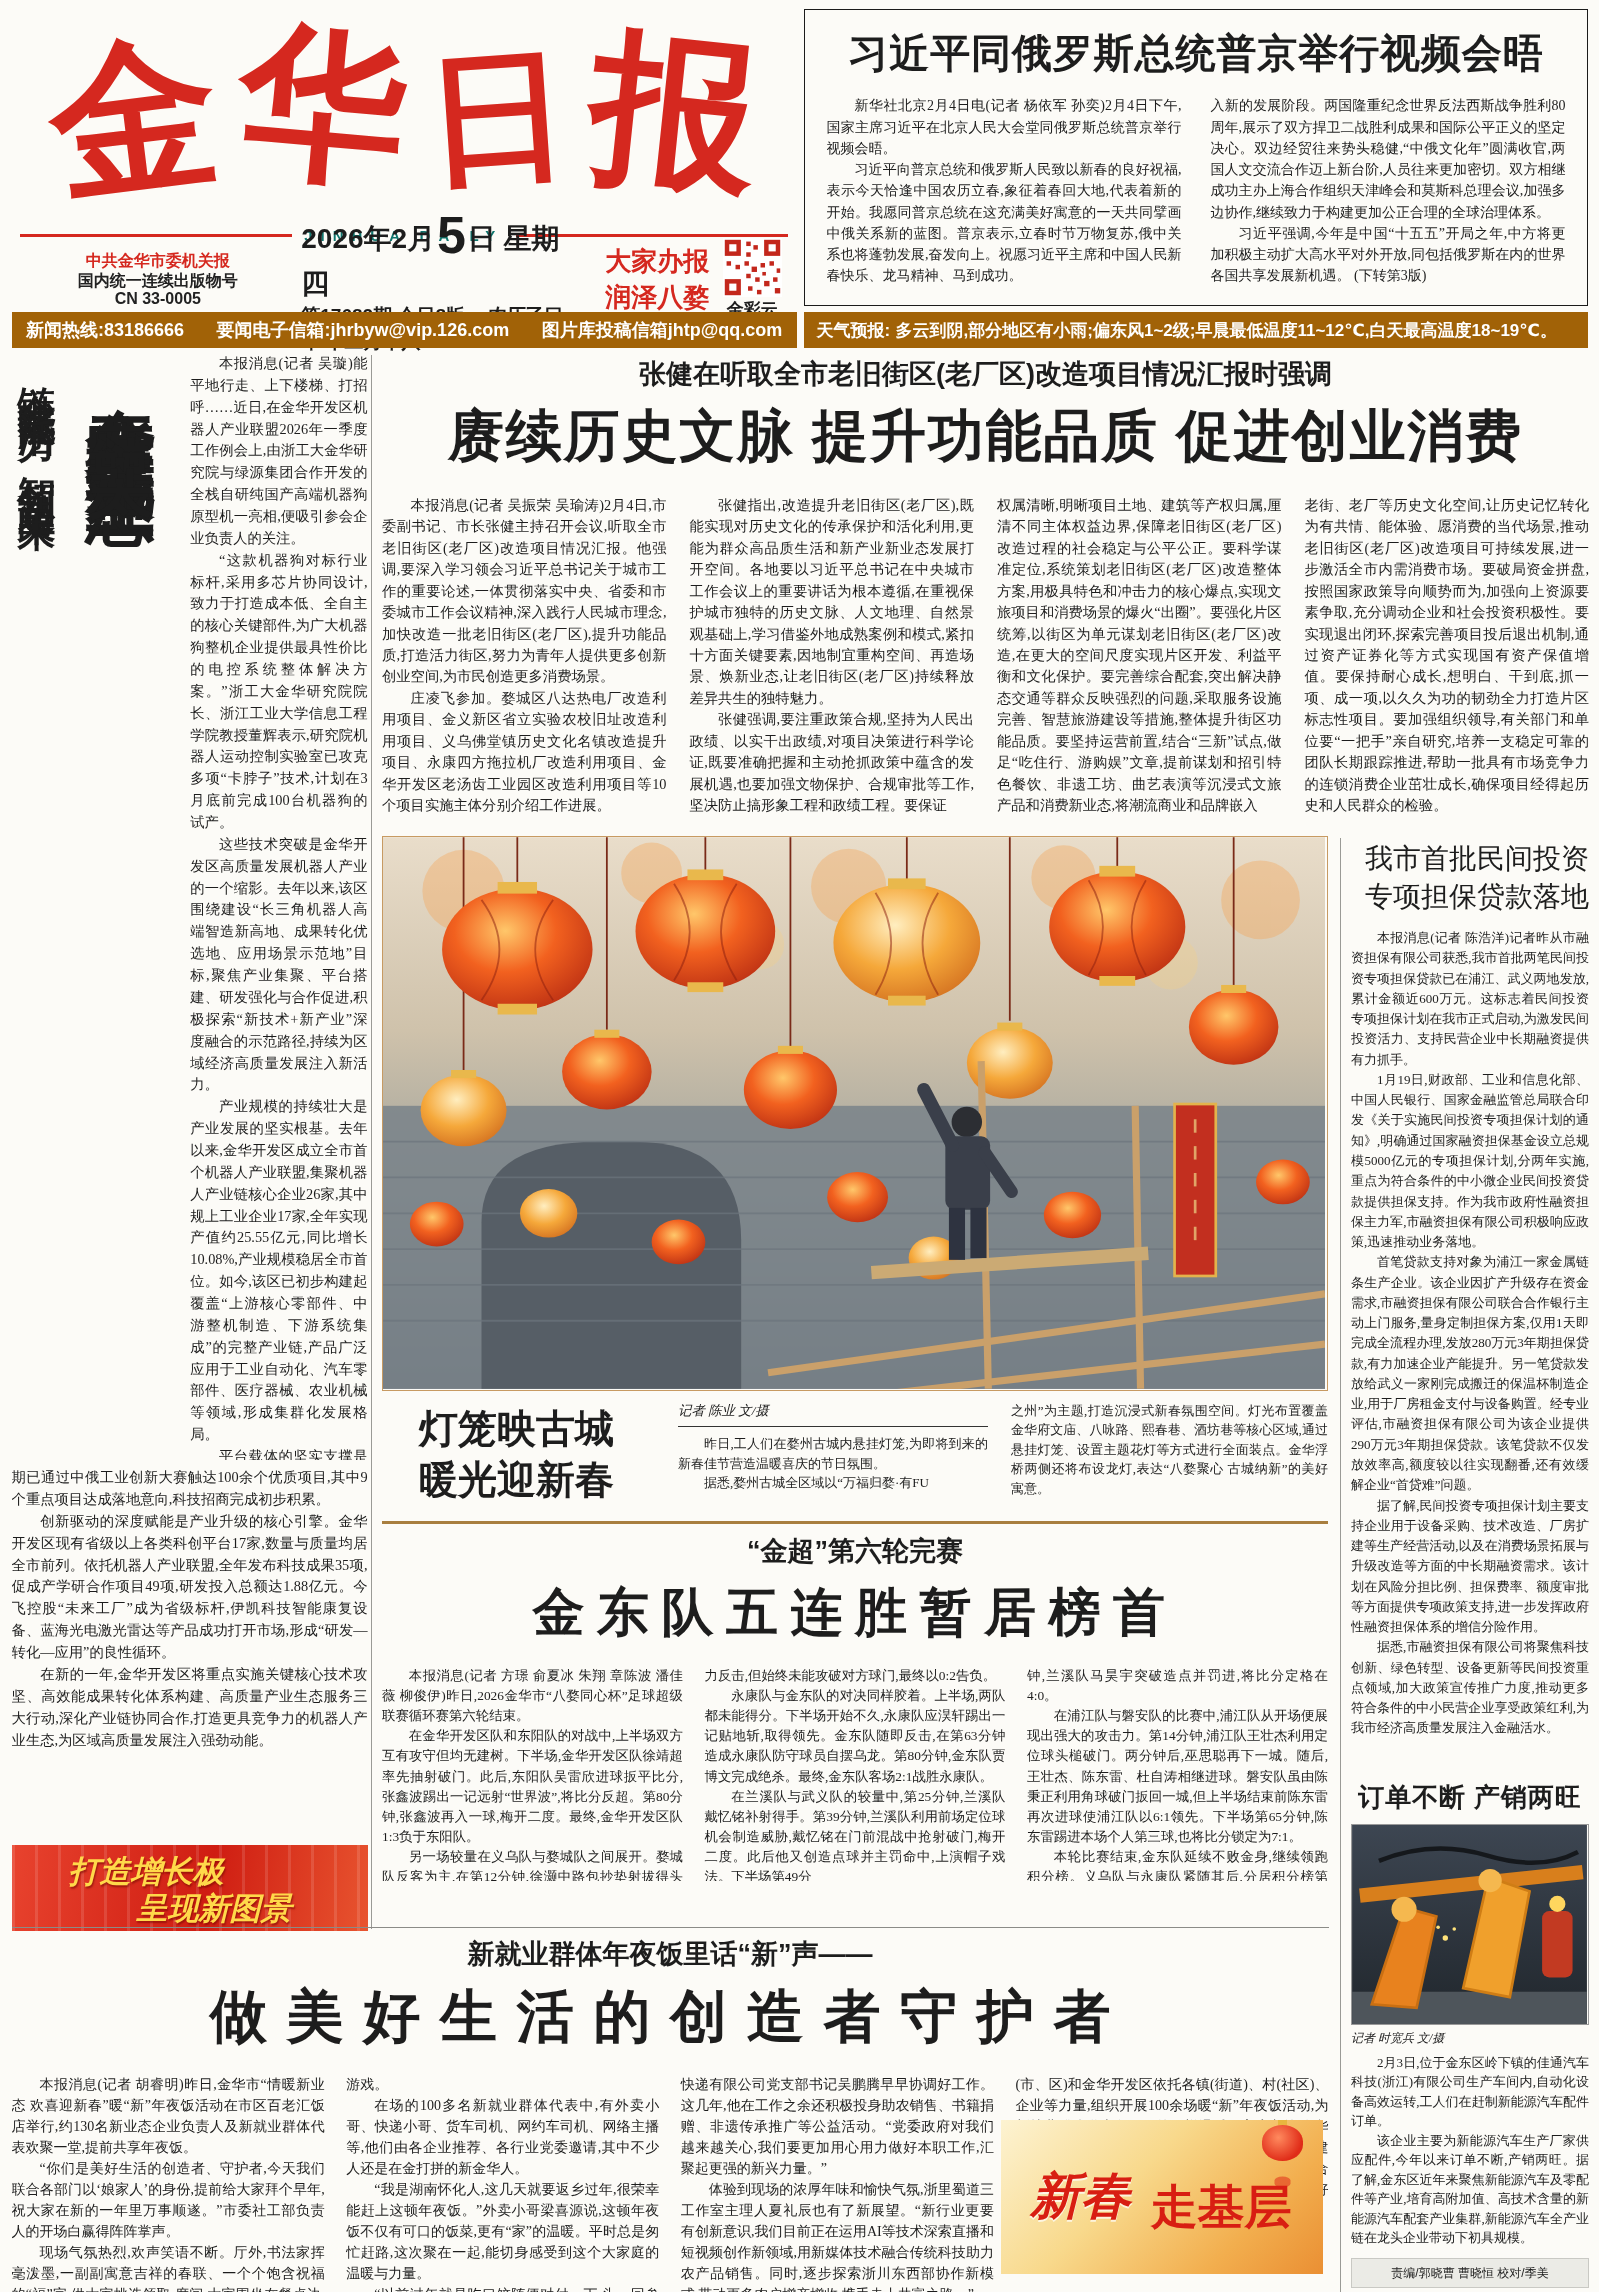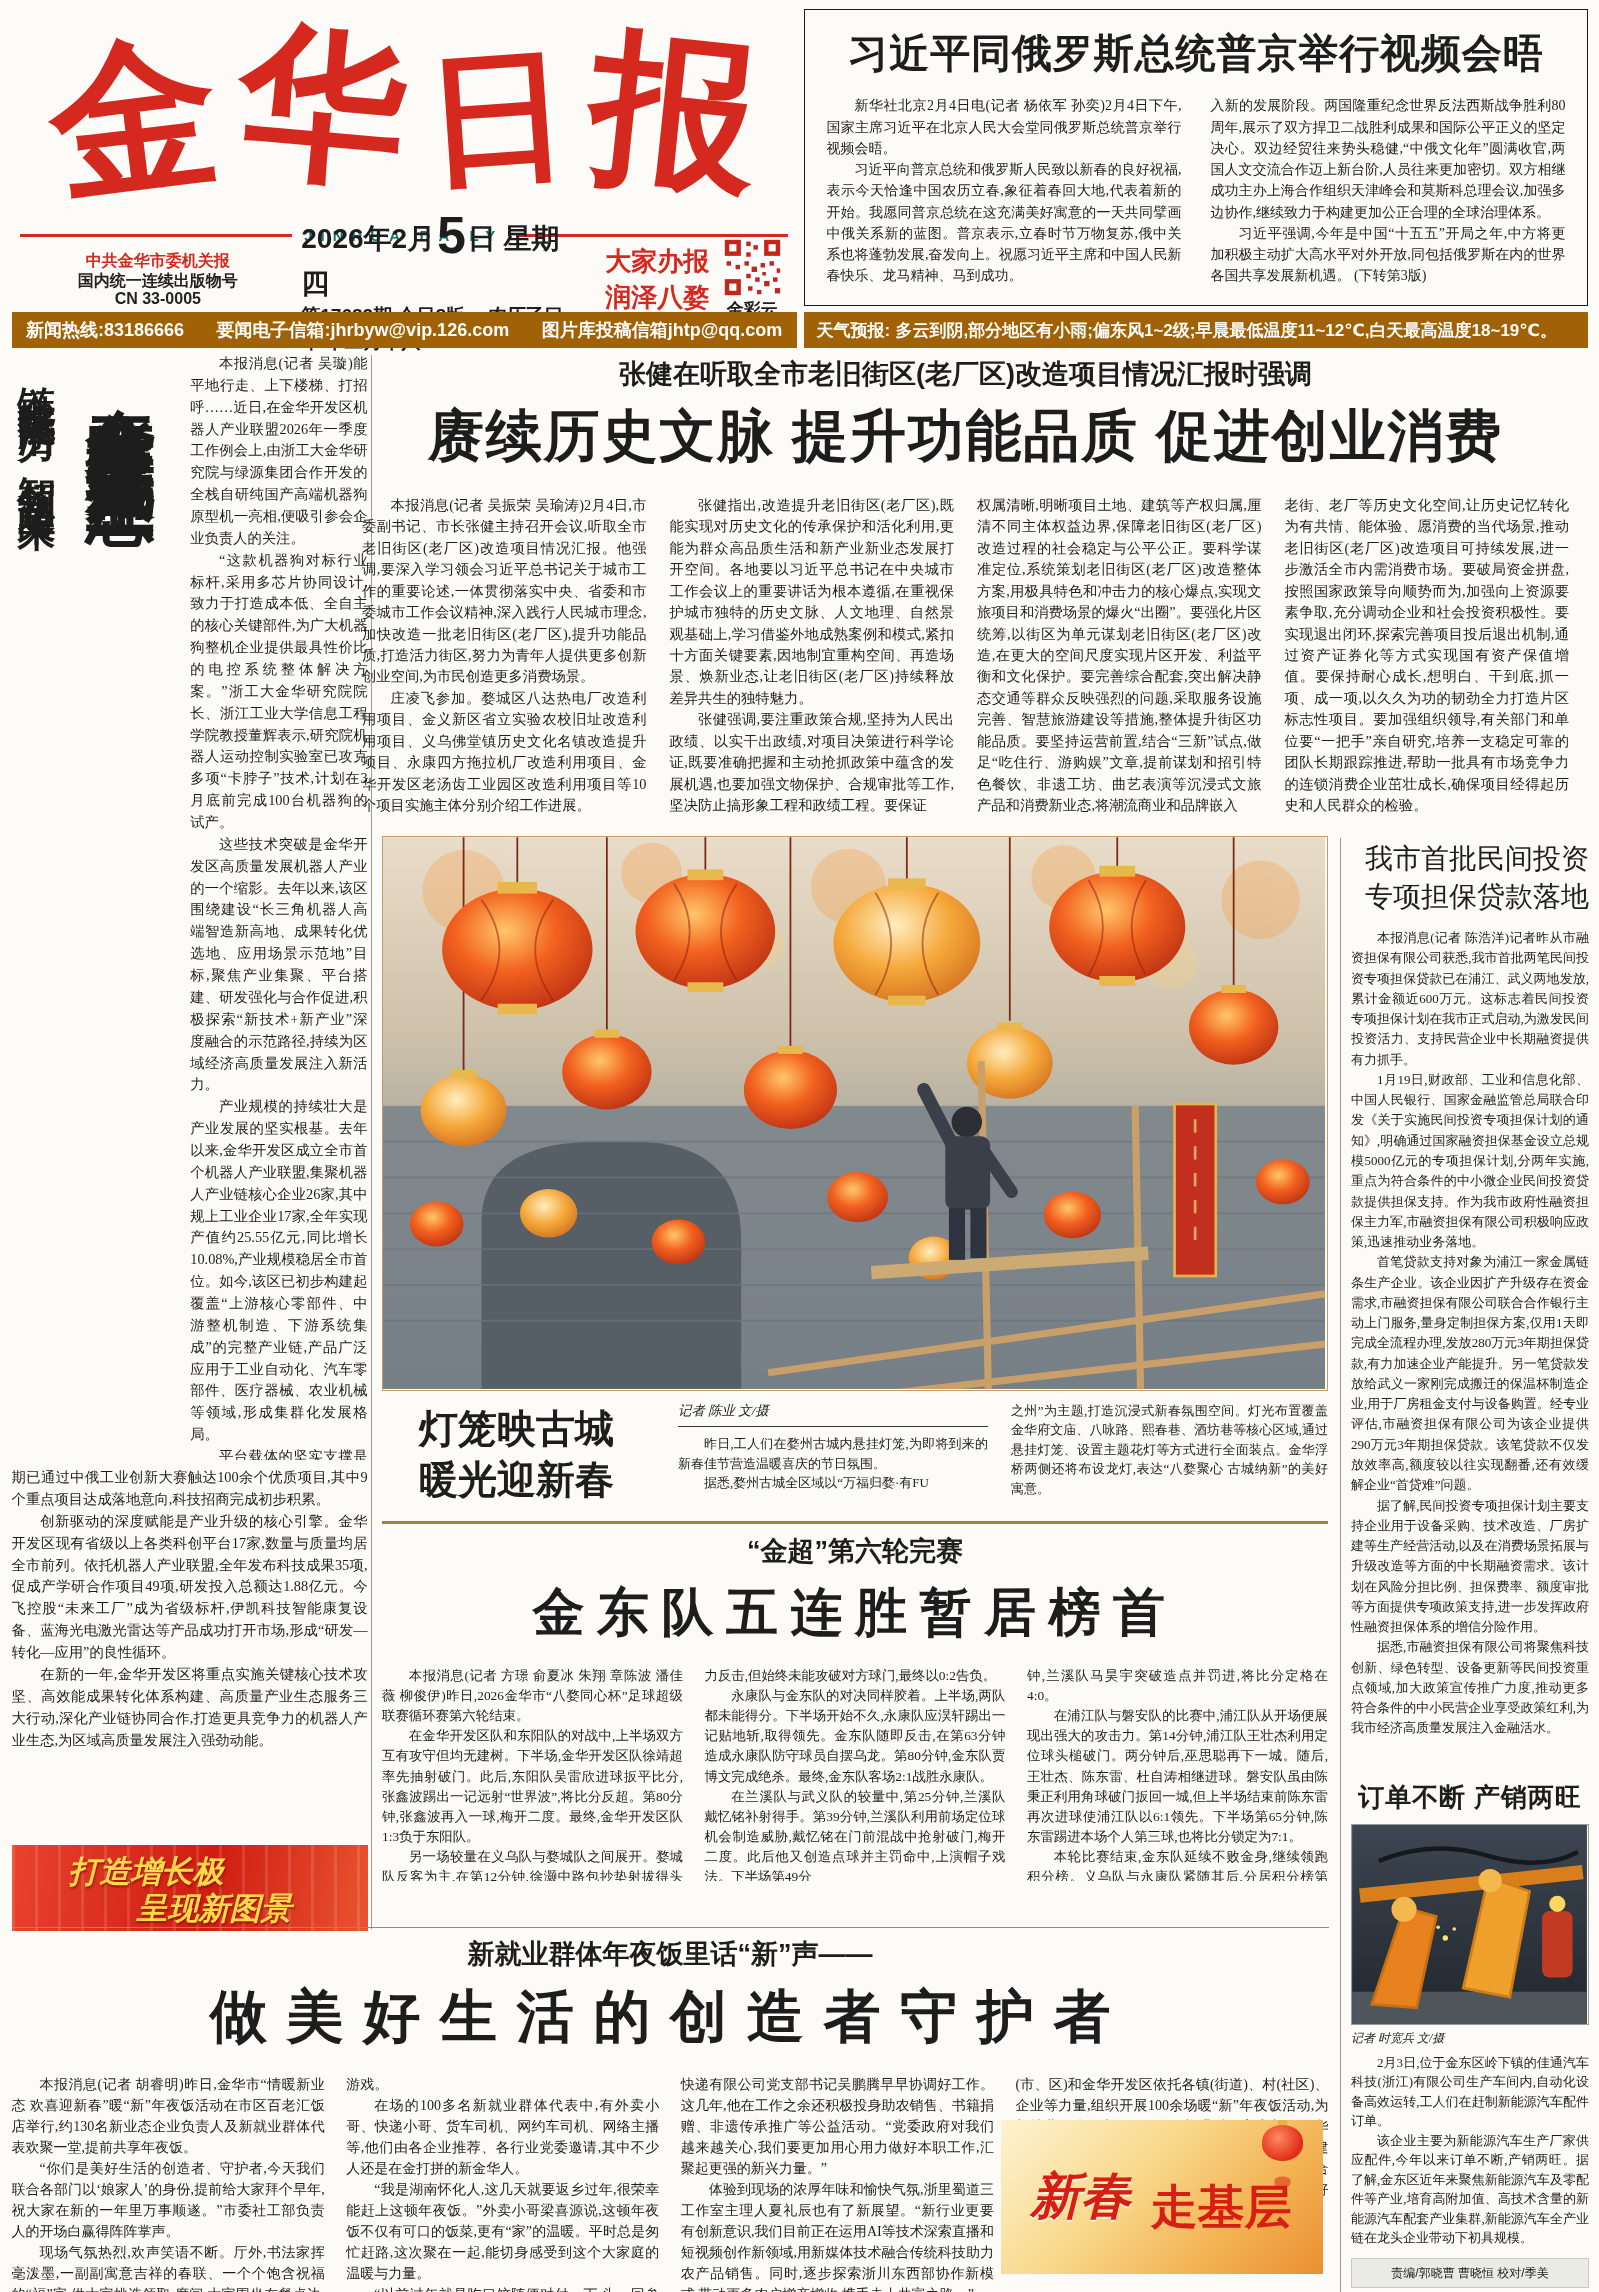--- a/index.html
+++ b/index.html
@@ -59,21 +59,21 @@
      background:linear-gradient(100deg,#e8432e 0%,#cf1d12 55%,#e8542f 100%); }
   .robot-banner::before { content:""; position:absolute; inset:0;
      background:repeating-linear-gradient(90deg,rgba(255,255,255,.12) 0 2.7px,transparent 2.7px 23px); }
   .robot-banner .b1 { position:absolute; left:57px; top:5.4px; font-size:31px; font-weight:900; font-style:italic; text-shadow:0.9px 1.8px 1.8px rgba(120,10,0,.6); }
   .robot-banner .b2 { position:absolute; left:125px; top:43px; font-size:31px; font-weight:900; font-style:italic; text-shadow:0.9px 1.8px 1.8px rgba(120,10,0,.6); }
 
   .rule-v { background:#9a9a96; width:0.9px; }
   .rule-h { background:#8b8b87; height:0.9px; }
 
   
-  .renewal { left:362px; top:356px; width:1207px; }
+  .renewal { left:382px; top:356px; width:1207px; }
   .kicker { text-align:center; font-size:27px; font-weight:bold; }
   .renewal .title { text-align:center; font-size:56px; font-weight:900; letter-spacing:1.8px; margin-top:7.2px; }
   .cols { display:flex; overflow:hidden; }
   .renewal .cols { gap:23px; margin-top:19.7px; height:339px; font-size:14.3px; line-height:1.5; }
   .cols .col { flex:1; }
 
   
   .photo { left:382px; top:836px; width:946px; height:555px; border:1.8px solid #c79a62; overflow:hidden; }
   .photo svg { display:block; }
   .caption { left:382px; top:1399px; width:946px; height:115px; display:flex; overflow:hidden; }

